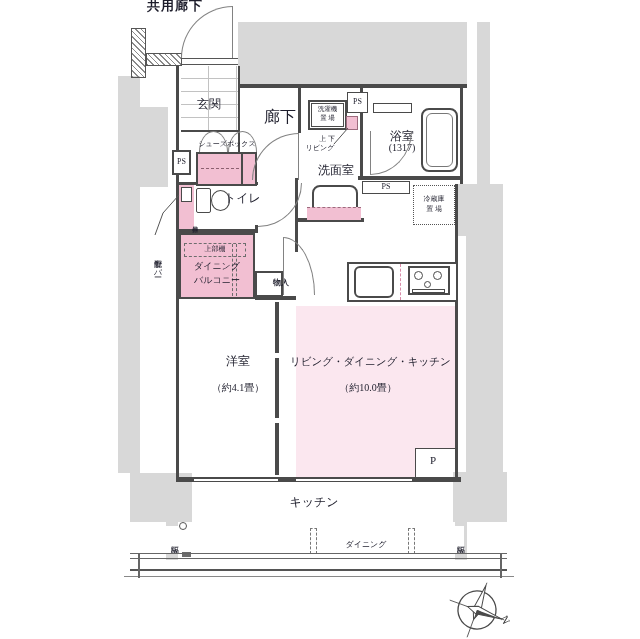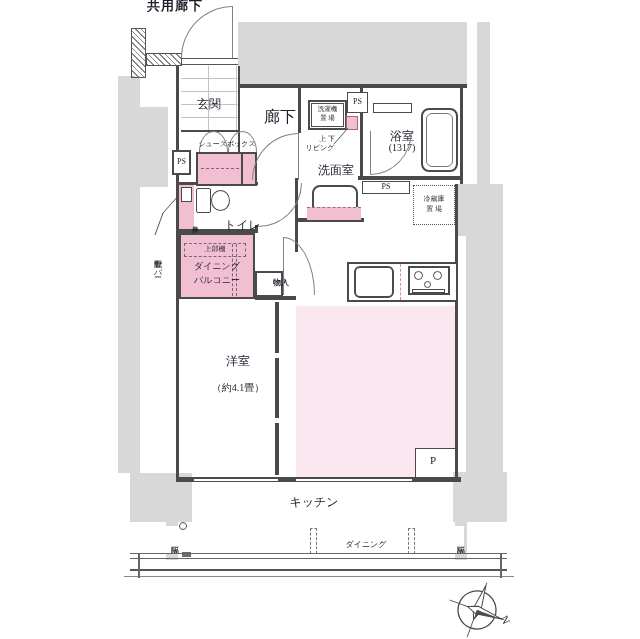--- a/index.html
+++ b/index.html
@@ -103,21 +103,21 @@
   <div class="lbl" style="left:362px;top:183px;width:48px;font-size:8px;">PS</div>
   <div class="a" style="left:413px;top:185px;width:42px;height:40px;border:1.5px dotted #555;background:#fff;"></div>
   <div class="lbl" style="left:414px;top:196px;width:40px;font-size:7px;">冷蔵庫</div>
   <div class="lbl" style="left:414px;top:206px;width:40px;font-size:7px;">置 場</div>
 
   <div class="a pink" style="left:179px;top:185px;width:15px;height:44px;"></div>
   <div class="a" style="left:181px;top:187px;width:11px;height:15px;border:1px solid #4a4a4a;background:#fff;"></div>
   <div class="a" style="left:196px;top:188px;width:15px;height:25px;border:1.5px solid #4a4a4a;border-radius:2px;background:#fff;"></div>
   <div class="a" style="left:211px;top:190px;width:19px;height:21px;border:1.5px solid #4a4a4a;border-radius:50%;background:#fff;"></div>
   <div class="lbl vert" style="left:188px;top:211px;width:10px;height:22px;font-size:6px;letter-spacing:0;">吊戸棚</div>
-  <div class="lbl" style="left:224px;top:219px;width:36px;font-size:12px;">トイレ</div>
+  <div class="lbl" style="left:224px;top:192px;width:36px;font-size:12px;">トイレ</div>
   <div class="arc" style="left:258px;top:183px;width:44px;height:44px;border-right:1.3px solid #828282;border-bottom:1.3px solid #828282;border-bottom-right-radius:100% 100%;"></div>
 
   <div class="lbl vert" style="left:148px;top:237px;width:13px;height:52px;font-size:8px;letter-spacing:0;">配管カバー</div>
 
   <div class="box pink" style="left:179px;top:233px;width:76px;height:66px;"></div>
   <div class="a" style="left:184px;top:243px;width:62px;height:14px;border:1px dashed #6d6d6d;"></div>
   <div class="lbl" style="left:184px;top:246px;width:62px;font-size:7px;">上部棚</div>
   <div class="a" style="left:232px;top:244px;width:5px;height:52px;border-left:1px dashed #6d6d6d;border-right:1px dashed #6d6d6d;"></div>
   <div class="lbl" style="left:181px;top:262px;width:72px;font-size:9px;">ダイニング</div>
   <div class="lbl" style="left:181px;top:276px;width:72px;font-size:9px;">バルコニー</div>
@@ -132,20 +132,22 @@
   <div class="a" style="left:400px;top:264px;width:0;height:36px;border-left:1.2px dashed #d98aa8;"></div>
   <div class="a" style="left:408px;top:266px;width:42px;height:29px;border:2px solid #4a4a4a;background:#fff;">
     <span class="a" style="left:4px;top:3px;width:9px;height:9px;border:1.5px solid #4a4a4a;border-radius:50%;"></span>
     <span class="a" style="left:23px;top:3px;width:9px;height:9px;border:1.5px solid #4a4a4a;border-radius:50%;"></span>
     <span class="a" style="left:14px;top:13px;width:7px;height:7px;border:1.5px solid #4a4a4a;border-radius:50%;"></span>
     <span class="a" style="left:2px;top:21px;width:33px;height:4px;border:1px solid #4a4a4a;"></span>
   </div>
 
   <div class="a lightpink" style="left:296px;top:306px;width:159px;height:142px;"></div>
   <div class="a lightpink" style="left:296px;top:448px;width:119px;height:29px;"></div>
+  <div class="lbl" style="left:290px;top:356px;width:156px;font-size:10.5px;">リビング・ダイニング・キッチン</div>
+  <div class="lbl" style="left:290px;top:383px;width:156px;font-size:10px;">（約10.0畳）</div>
   <div class="lbl" style="left:424px;top:455px;width:18px;font-size:11px;">P</div>
 
   <div class="lbl" style="left:200px;top:355px;width:76px;font-size:12px;">洋室</div>
   <div class="lbl" style="left:196px;top:383px;width:84px;font-size:10px;text-align:center;">（約4.1畳）</div>
 
   <div class="w" style="left:275px;top:302px;width:4px;height:51px;"></div>
   <div class="w" style="left:275px;top:358px;width:4px;height:60px;"></div>
   <div class="w" style="left:275px;top:423px;width:4px;height:52px;"></div>
 
   <div class="w" style="left:176px;top:477px;width:285px;height:5px;"></div>

